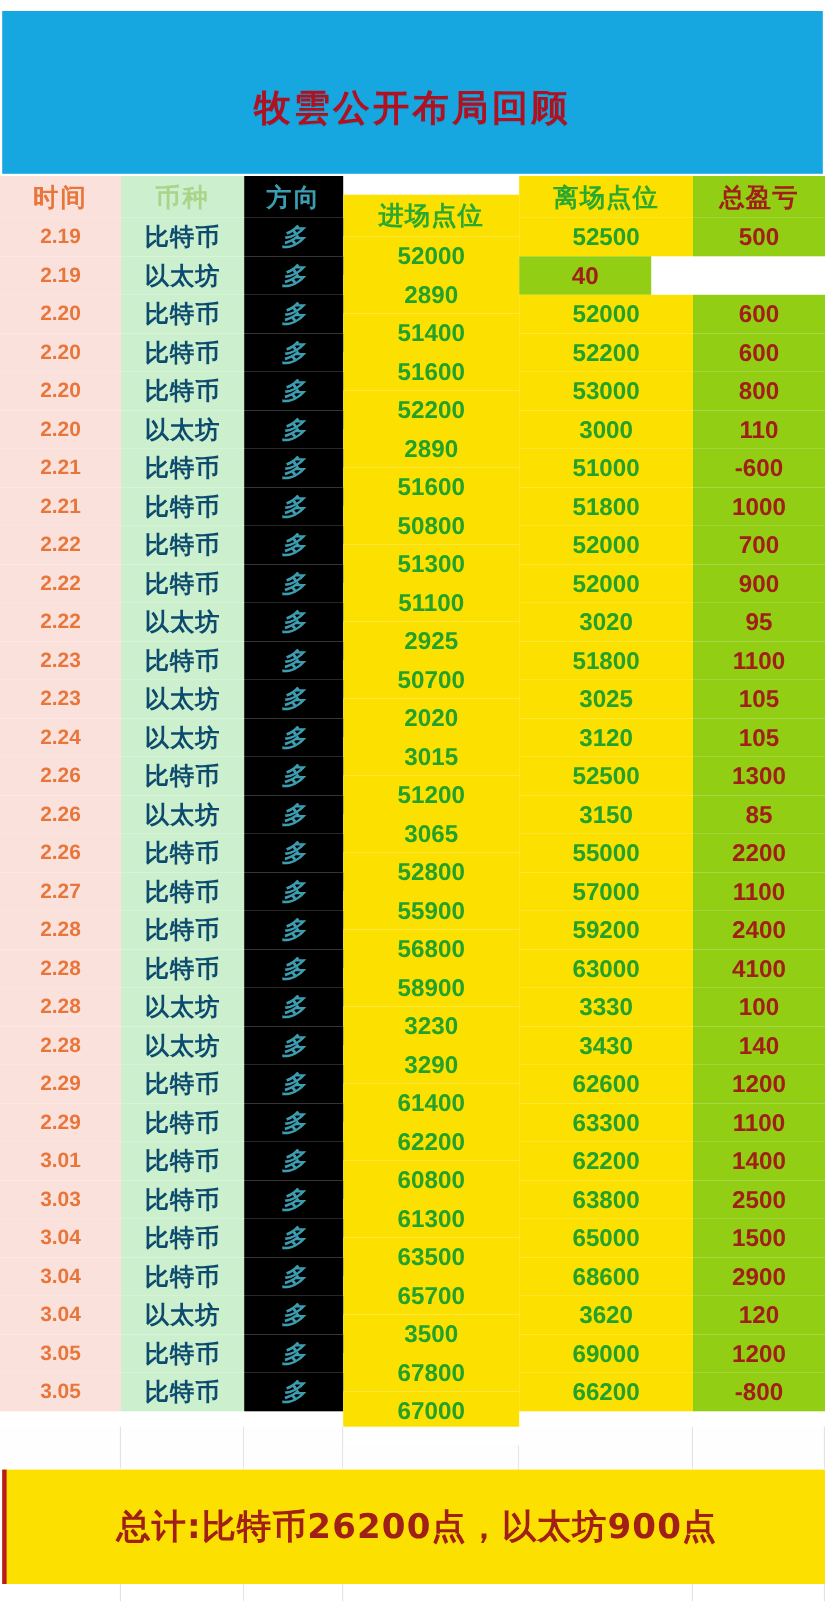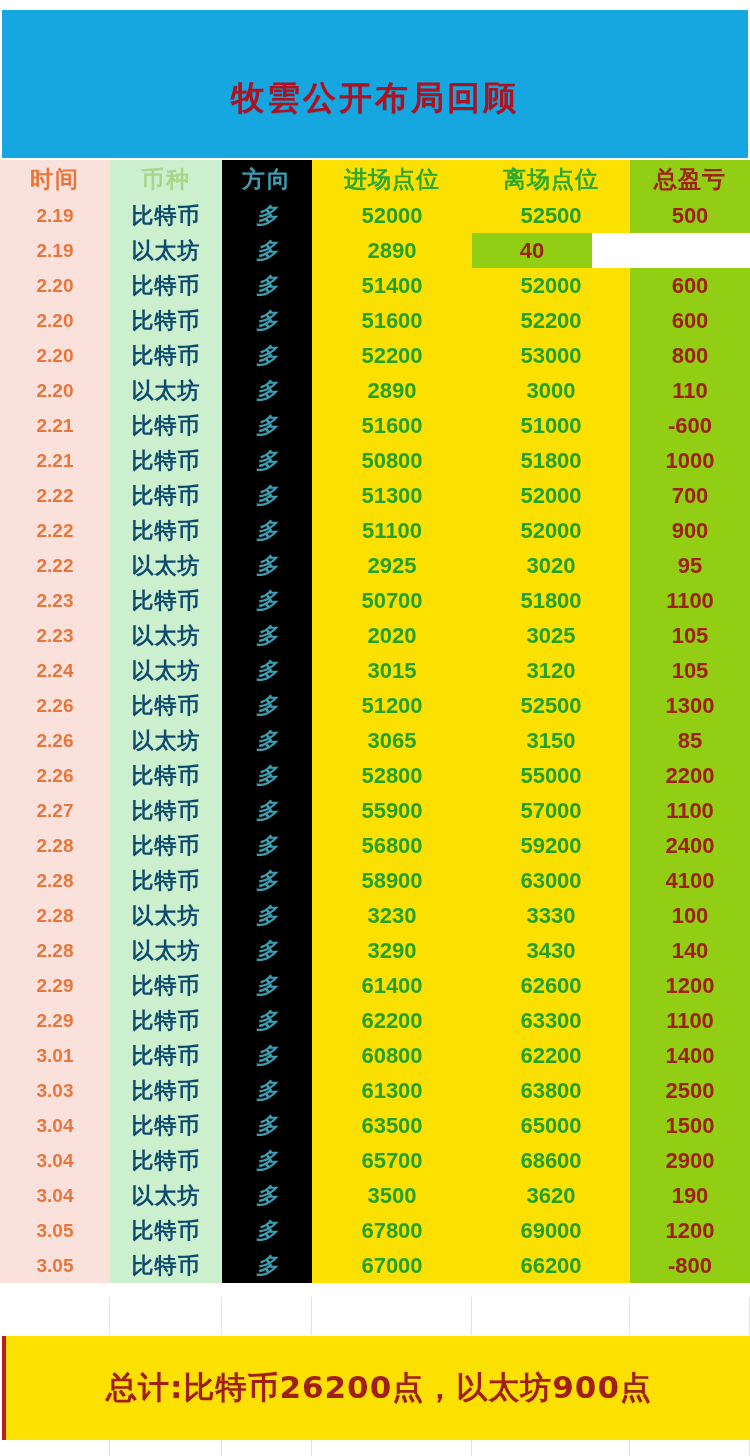--- a/index.html
+++ b/index.html
@@ -74,21 +74,21 @@
   .c-coin  { width: 112px; }
   .c-dir   { width: 90px;  }
   .c-in    { width: 160px; }
   .c-out   { width: 158px; }
   .c-pnl   { width: 120px; }
 
   
   .c-time  { background: #FBE1DC; }
   .c-coin  { background: #CCF0CE; }
   .c-dir   { background: #000000; }
-  .c-in    { background: #FCE000; }
+  .c-in    { background: #FCE000; margin-top: 17px; }
   .c-out   { background: #FCE000; }
   .c-pnl   { background: #91CE14; }
 
   
   .c-time  { color: #E8763A; font-weight: bold; font-size: 19px; }
   .c-coin  { color: #0c4a6e; font-weight: bold; font-size: 22px; letter-spacing: 1px;
              font-family: "DejaVu Sans", "Liberation Sans", sans-serif; }
   .c-dir   { color: #3C9DB0; font-weight: bold; font-size: 22px; font-style: italic;
              font-family: "DejaVu Sans", "Liberation Sans", sans-serif; }
   .c-in, .c-out { color: #23A12A; font-weight: bold; font-size: 22px; }
@@ -407,21 +407,21 @@
         <div class="cell c-in">65700</div>
         <div class="cell c-out">68600</div>
         <div class="cell c-pnl">2900</div>
       </div>
       <div class="row">
         <div class="cell c-time">3.04</div>
         <div class="cell c-coin">以太坊</div>
         <div class="cell c-dir">多</div>
         <div class="cell c-in">3500</div>
         <div class="cell c-out">3620</div>
-        <div class="cell c-pnl">190</div>
+        <div class="cell c-pnl">120</div>
       </div>
       <div class="row">
         <div class="cell c-time">3.05</div>
         <div class="cell c-coin">比特币</div>
         <div class="cell c-dir">多</div>
         <div class="cell c-in">67800</div>
         <div class="cell c-out">69000</div>
         <div class="cell c-pnl">1200</div>
       </div>
       <div class="row">

